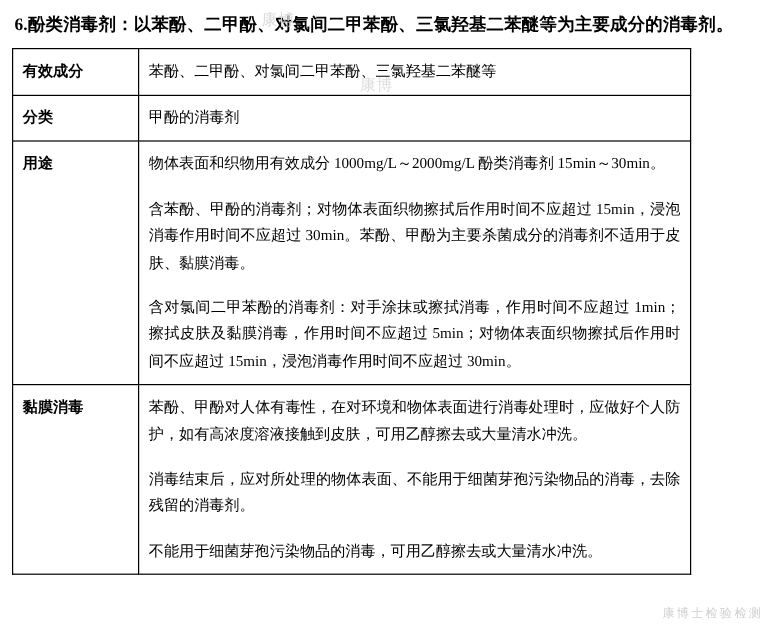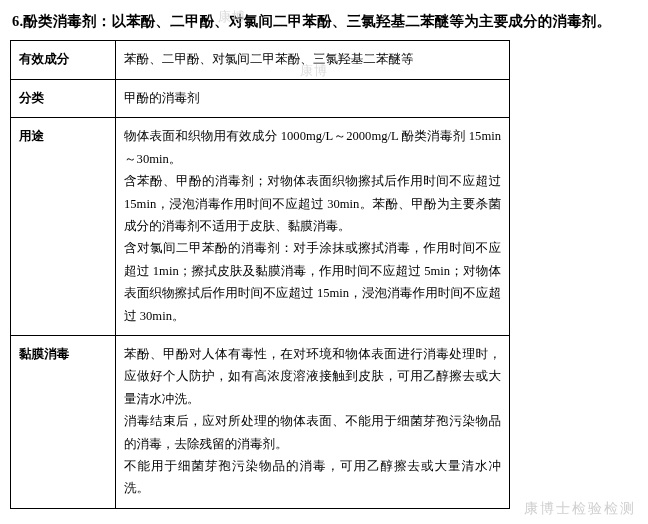--- a/index.html
+++ b/index.html
@@ -24,21 +24,21 @@
   }
   .doc-title {
     font-size: 14.5px;
     font-weight: bold;
     line-height: 1.55;
     letter-spacing: 0.2px;
     margin: 2px 2px 8px 2px;
     text-align: justify;
   }
   table.spec {
-    width: 500px;
+    width: 566px;
     border-collapse: collapse;
     table-layout: fixed;
     border: 1.6px solid #000;
   }
   table.spec td {
     border: 1.2px solid #000;
     vertical-align: top;
     padding: 7px 8px 8px 8px;
     font-size: 12.6px;
     line-height: 1.78;
@@ -50,31 +50,31 @@
     text-align: left;
     padding-left: 9px;
   }
   td.value {
     text-align: justify;
   }
   .para {
     margin: 0;
   }
   .para + .para {
-    margin-top: 0px;
+    margin-top: 15px;
   }
   .gap {
     margin-top: 7px;
   }
   
   .watermark {
     position: absolute;
     right: 12px;
     bottom: 6px;
-    font-size: 14px;
+    font-size: 10px;
     color: #cfcfcf;
     letter-spacing: 2px;
     font-family: "Liberation Sans", sans-serif;
     white-space: nowrap;
     pointer-events: none;
   }
   .wm-mid {
     position: absolute;
     left: 218px;
     top: 8px;

